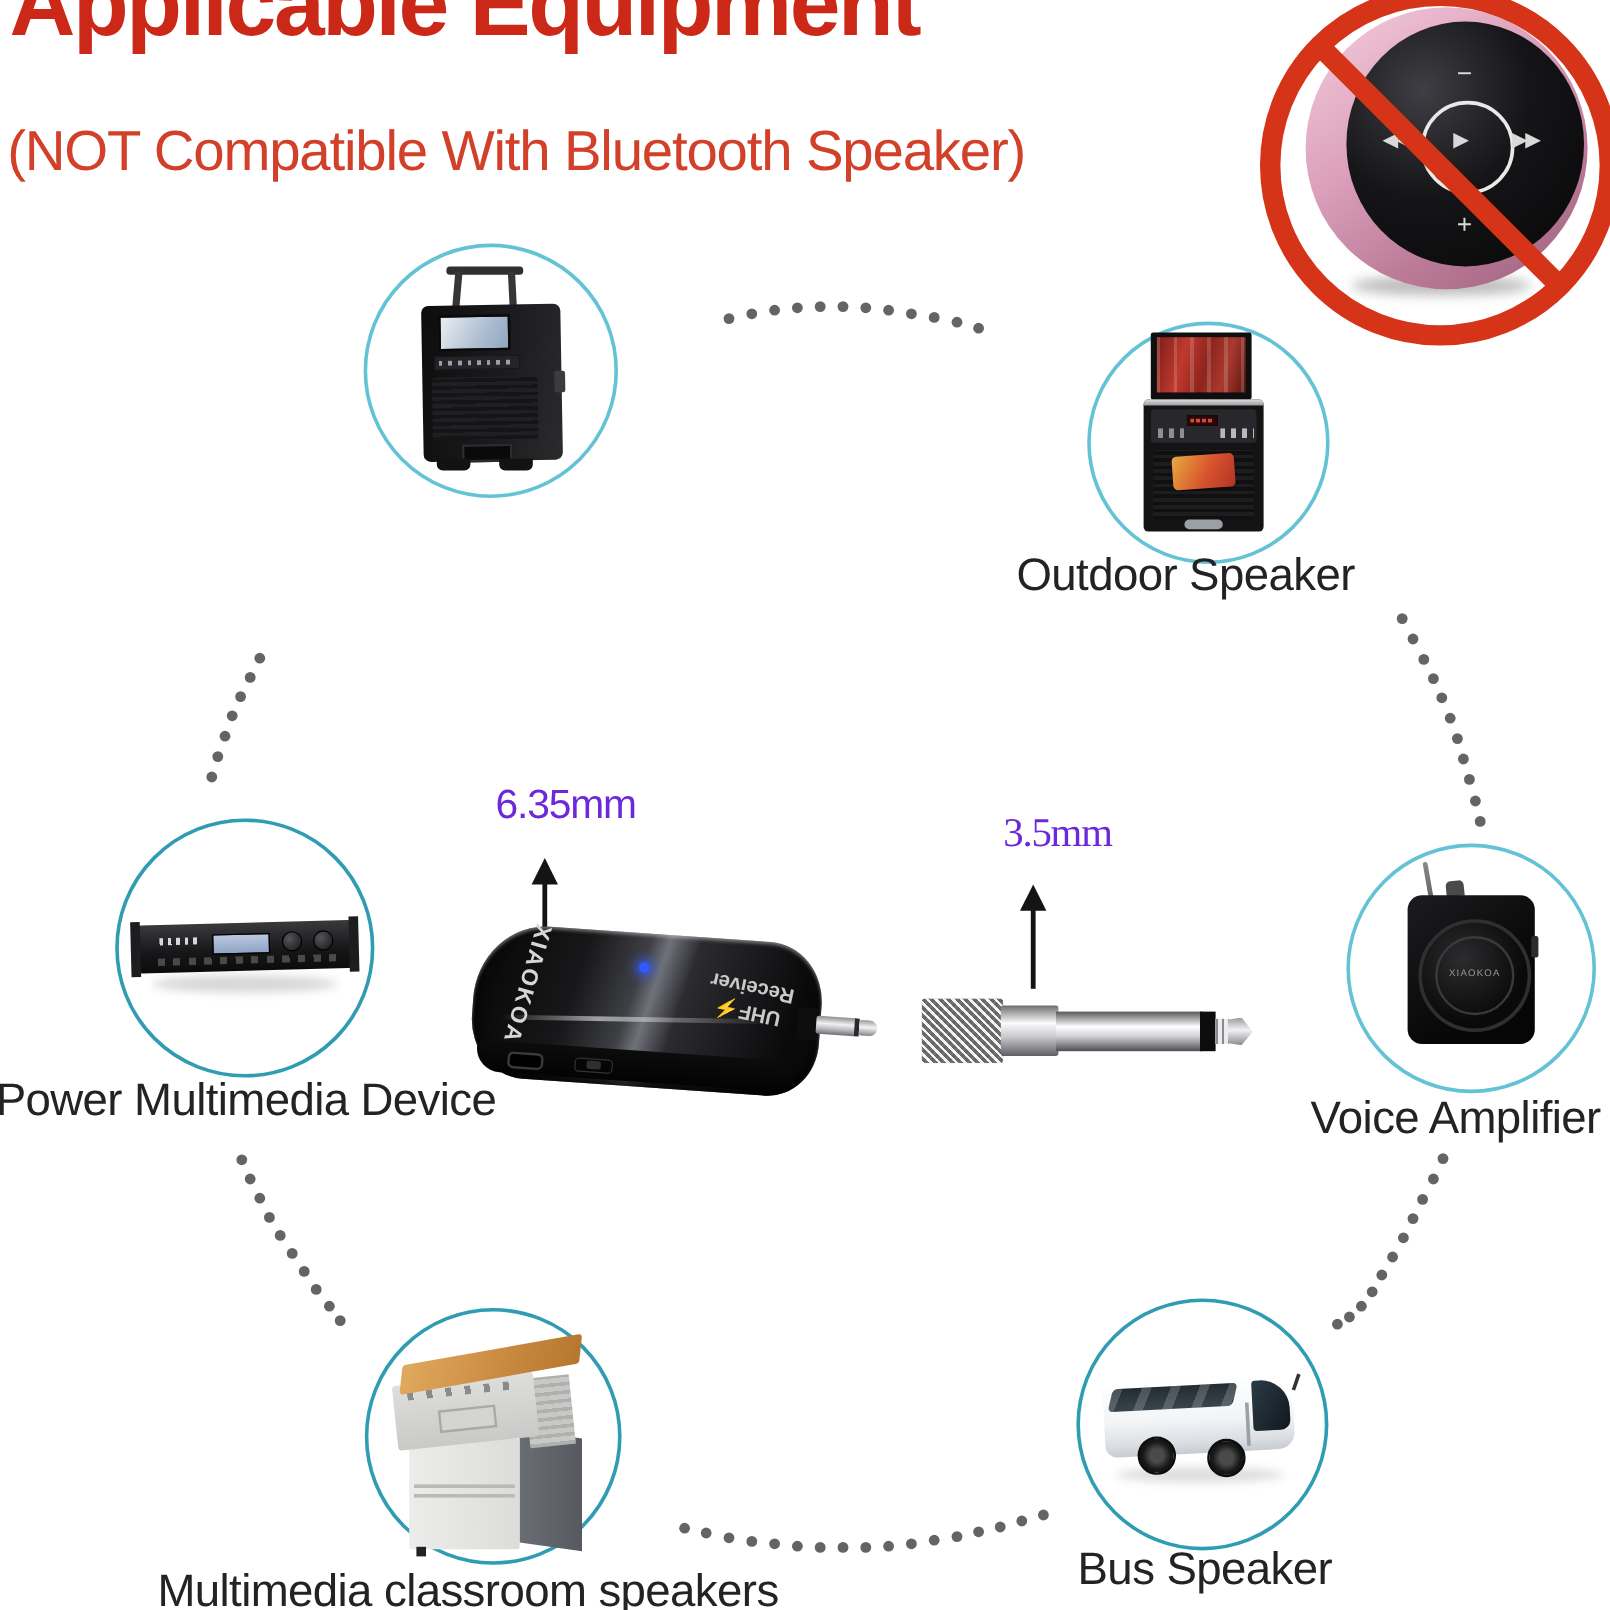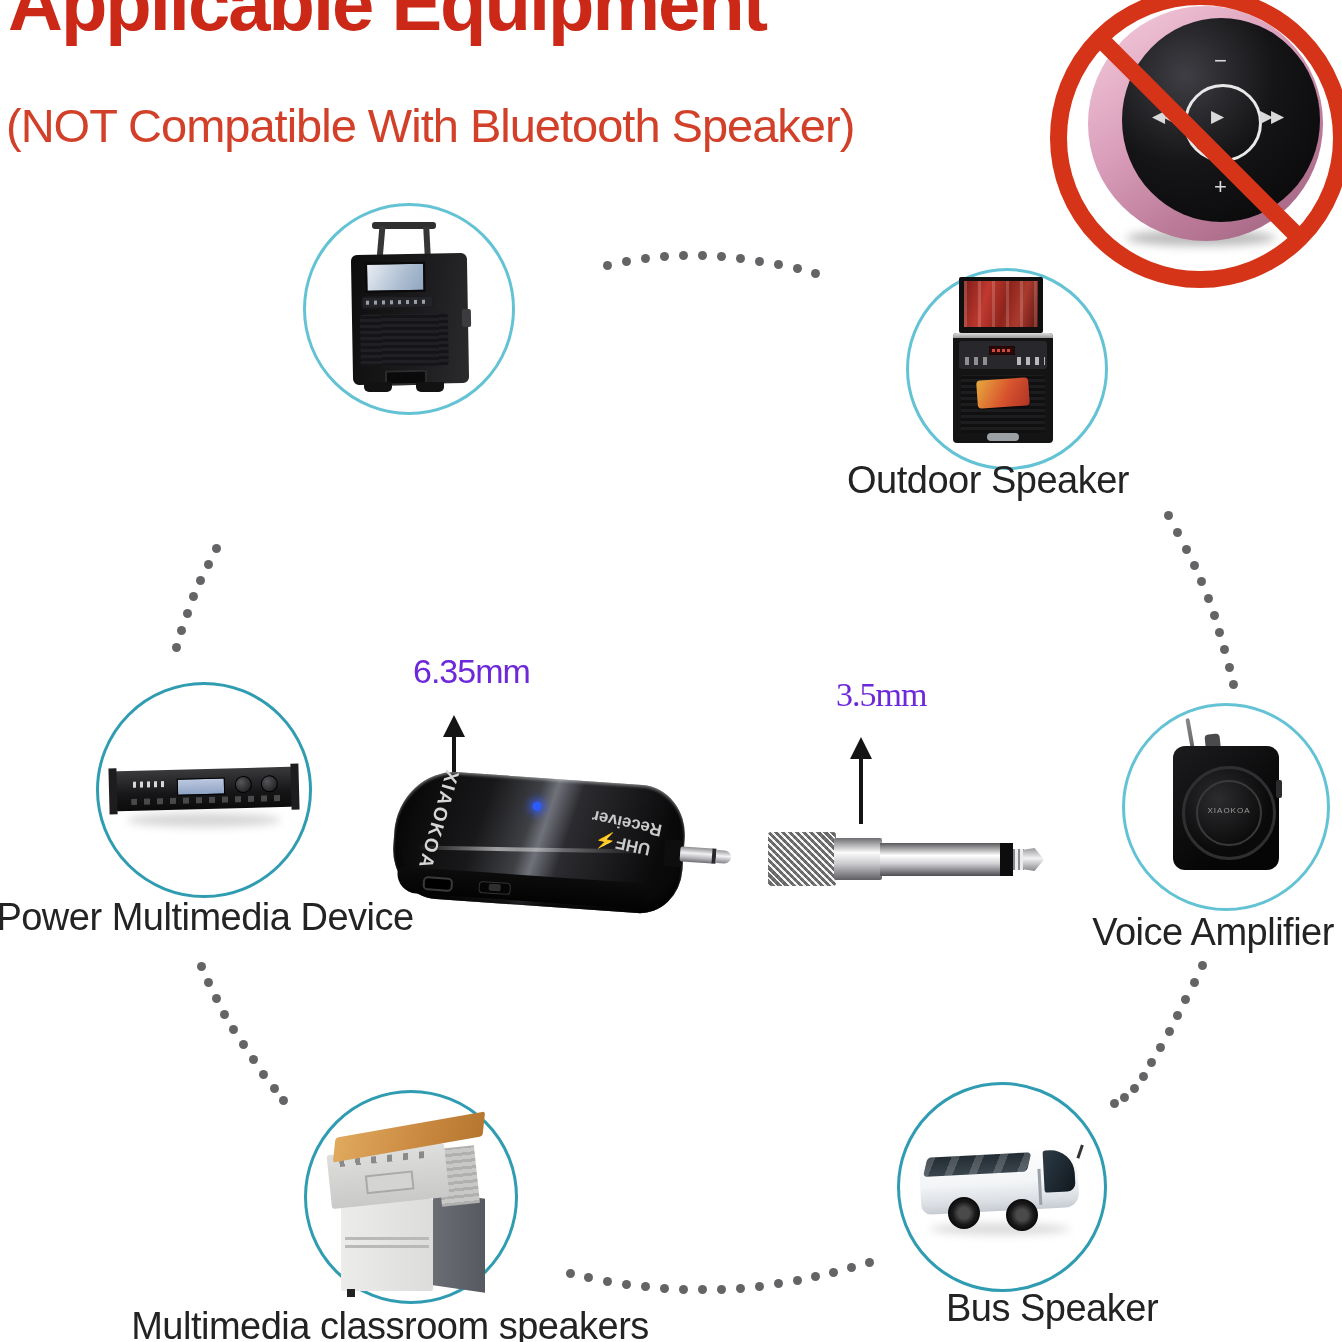--- a/index.html
+++ b/index.html
@@ -408,21 +408,21 @@
     <div class="bus-shadow"></div>
     <div class="bus-body">
       <div class="bus-windows"></div>
       <div class="bus-windshield"></div>
       <div class="bus-door"></div>
       <div class="bus-mirror"></div>
     </div>
     <div class="bus-wheel" style="left:48px;top:112px;"></div>
     <div class="bus-wheel" style="left:106px;top:114px;"></div>
   </div>
-  <div class="caption" style="left:1004px;top:1288px;margin-left:48px;">Bus Speaker</div>
+  <div class="caption" style="left:1004px;top:1288px;">Bus Speaker</div>
 
   <div class="mm-label" style="left:413px;top:654px;">6.35mm</div>
   <div class="arrow" style="left:452px;top:726px;height:62px;"></div>
   <div class="mm-label" style="left:836px;top:678px;font-family:Liberation Serif, serif;">3.5mm</div>
   <div class="arrow" style="left:859px;top:748px;height:76px;"></div>
 
   <div class="receiver">
     <div class="receiver-body"></div>
     <div class="receiver-gloss"></div>
     <div class="receiver-brand">XIAOKOA</div>

